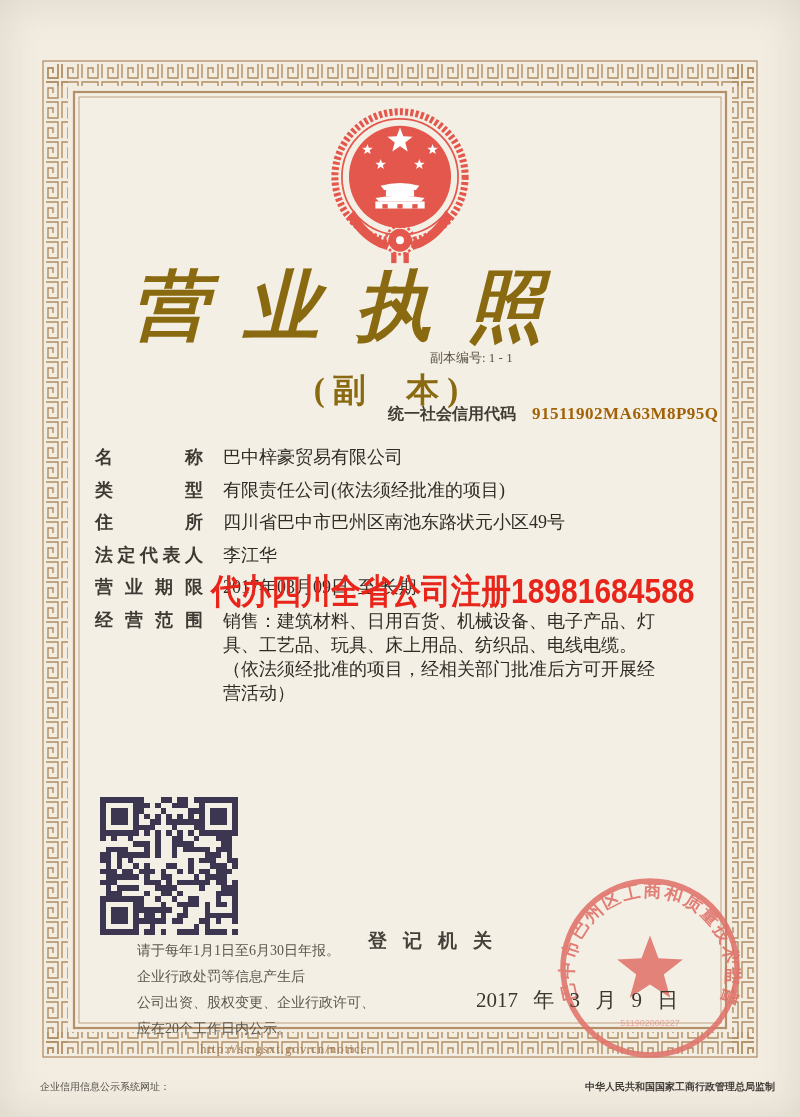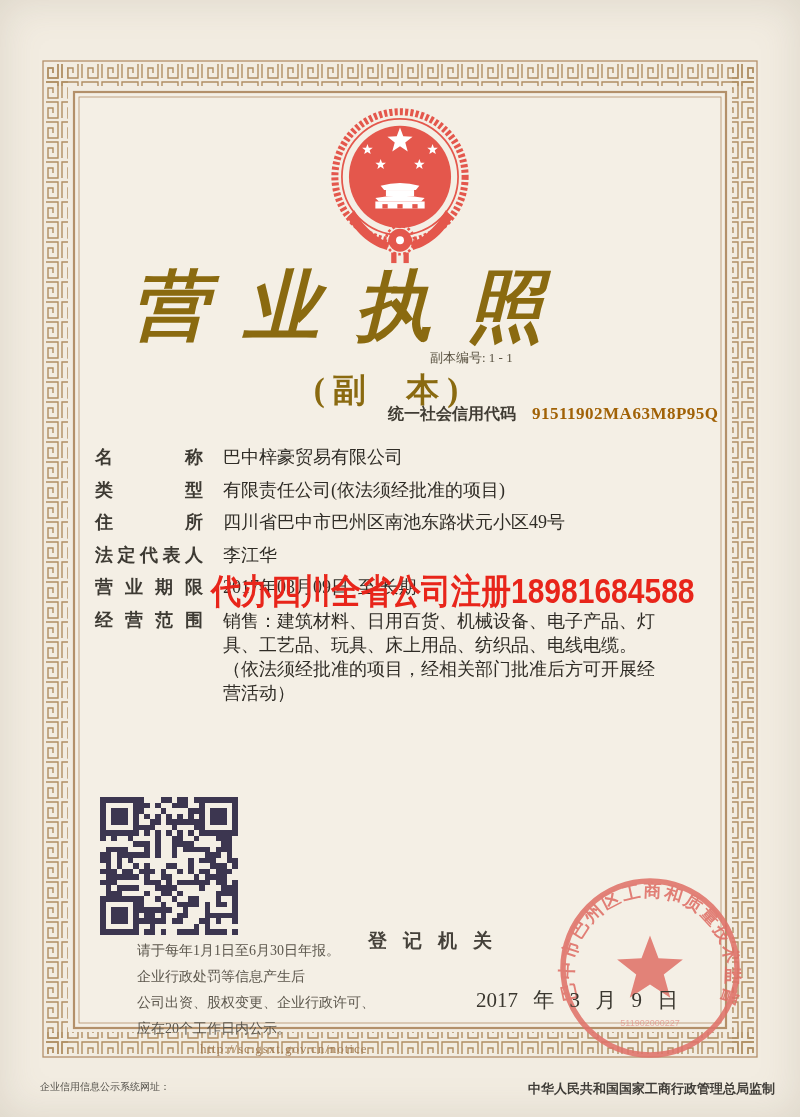--- a/index.html
+++ b/index.html
@@ -38,21 +38,21 @@
   .notes div{font-size:14px;line-height:26px;color:#5b564c;font-family:"Liberation Serif",serif;}
   
   .authority{left:368px;top:928px;font-size:19px;font-weight:600;letter-spacing:16px;color:#45413a;z-index:2;}
   .reg-date{left:476px;top:986px;font-size:21px;color:#3a372f;font-family:"Liberation Serif",serif;
     word-spacing:10px;z-index:4;white-space:pre;}
   .seal{left:552px;top:870px;width:196px;height:196px;z-index:3;opacity:.88;}
   
   .frame-url{left:200px;top:1041px;font-size:13px;color:#a5805a;letter-spacing:1px;z-index:2;
     font-family:"Liberation Serif",serif;}
   .footer-left{left:40px;top:1080px;font-size:10px;color:#53504a;z-index:2;}
-  .footer-right{right:25px;top:1080px;font-size:13px;font-weight:700;color:#403d38;z-index:2;}
+  .footer-right{right:25px;top:1080px;font-size:10px;font-weight:700;color:#403d38;z-index:2;}
 </style>
 </head>
 <body>
 
 <div class="page">
 
   <svg id="frame-svg" width="800" height="1117" viewBox="0 0 800 1117">
     <defs>
       <pattern id="meander" width="20" height="20" patternUnits="userSpaceOnUse">
         <path d="M2,18 L2,2 L18,2 L18,18 L8,18 L8,8 L13,8 L13,13" fill="none" stroke="#b08e62" stroke-width="1.4"></path>

